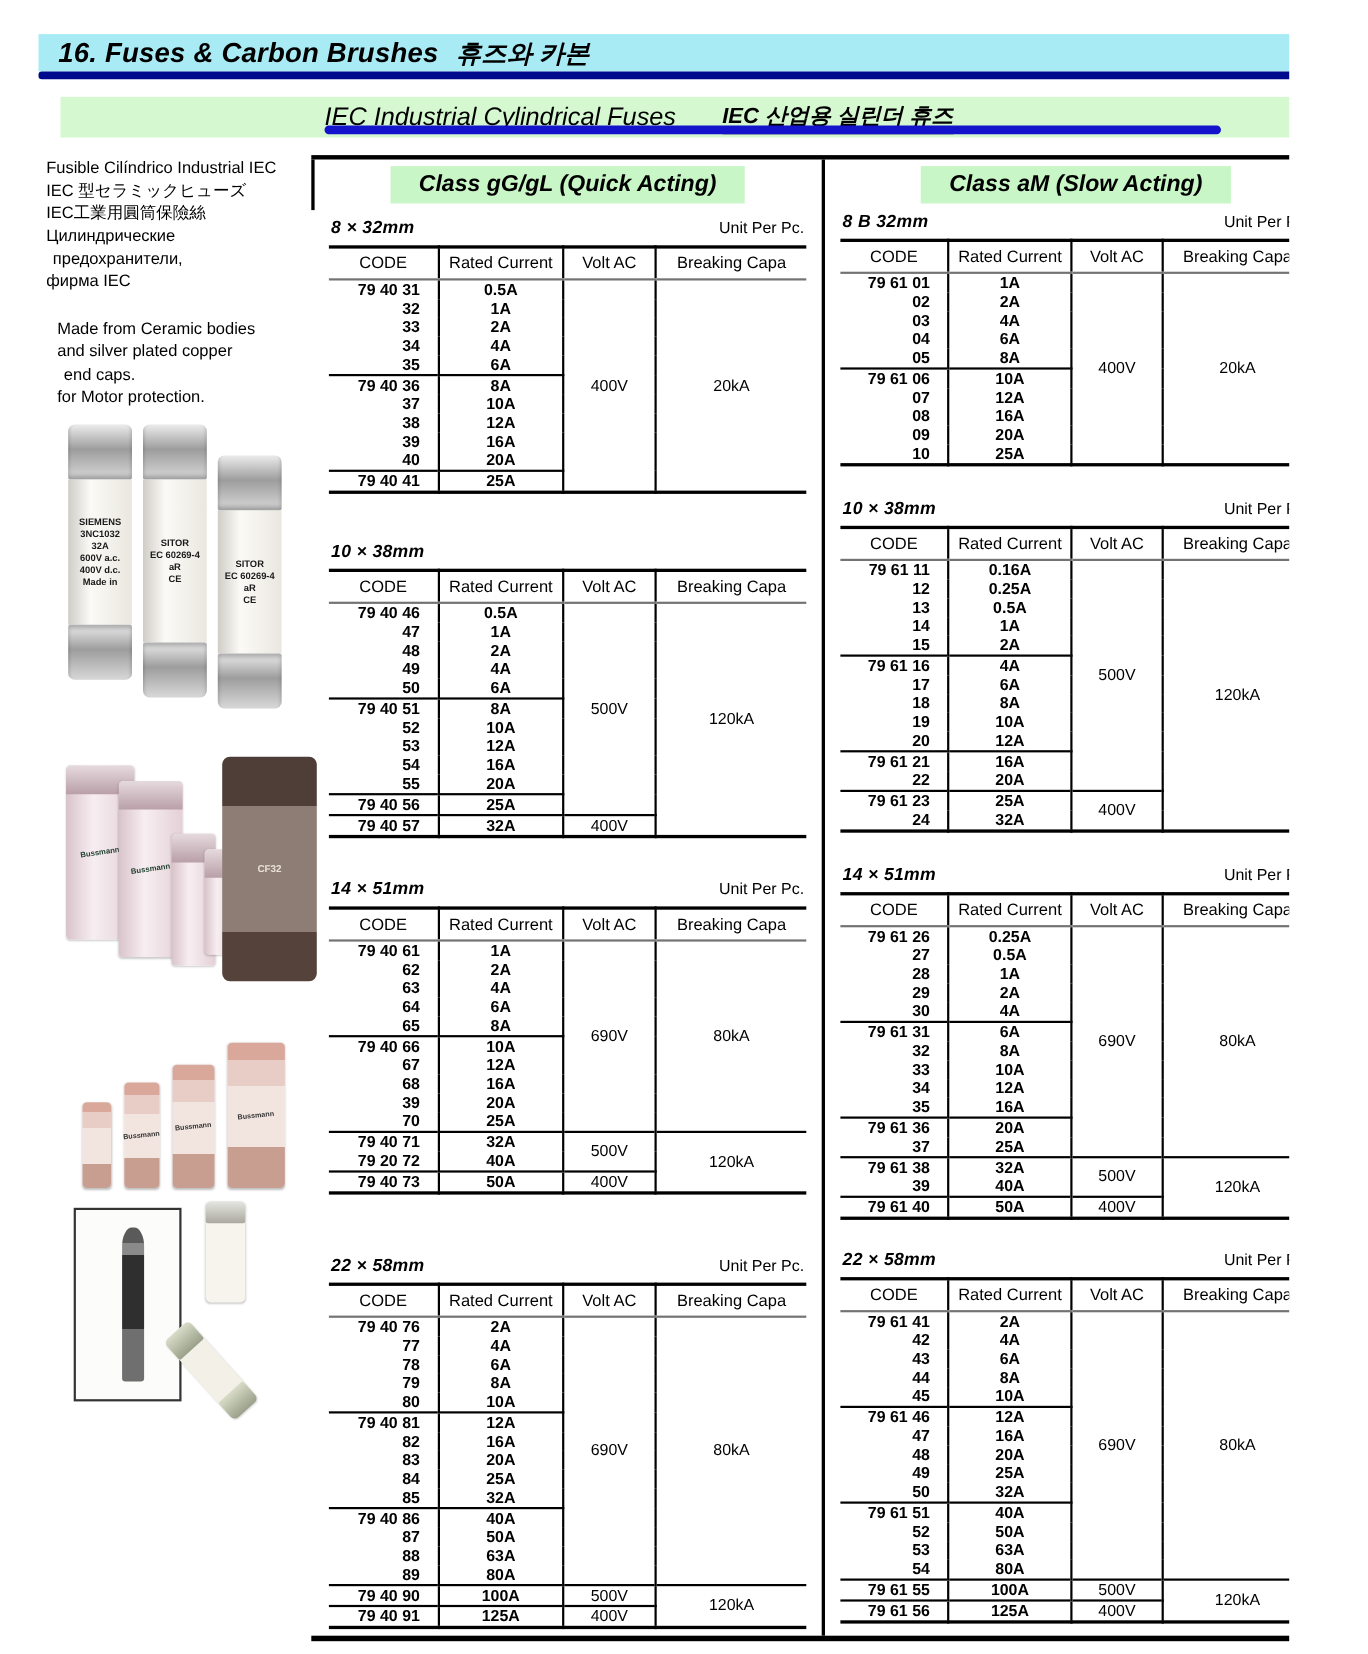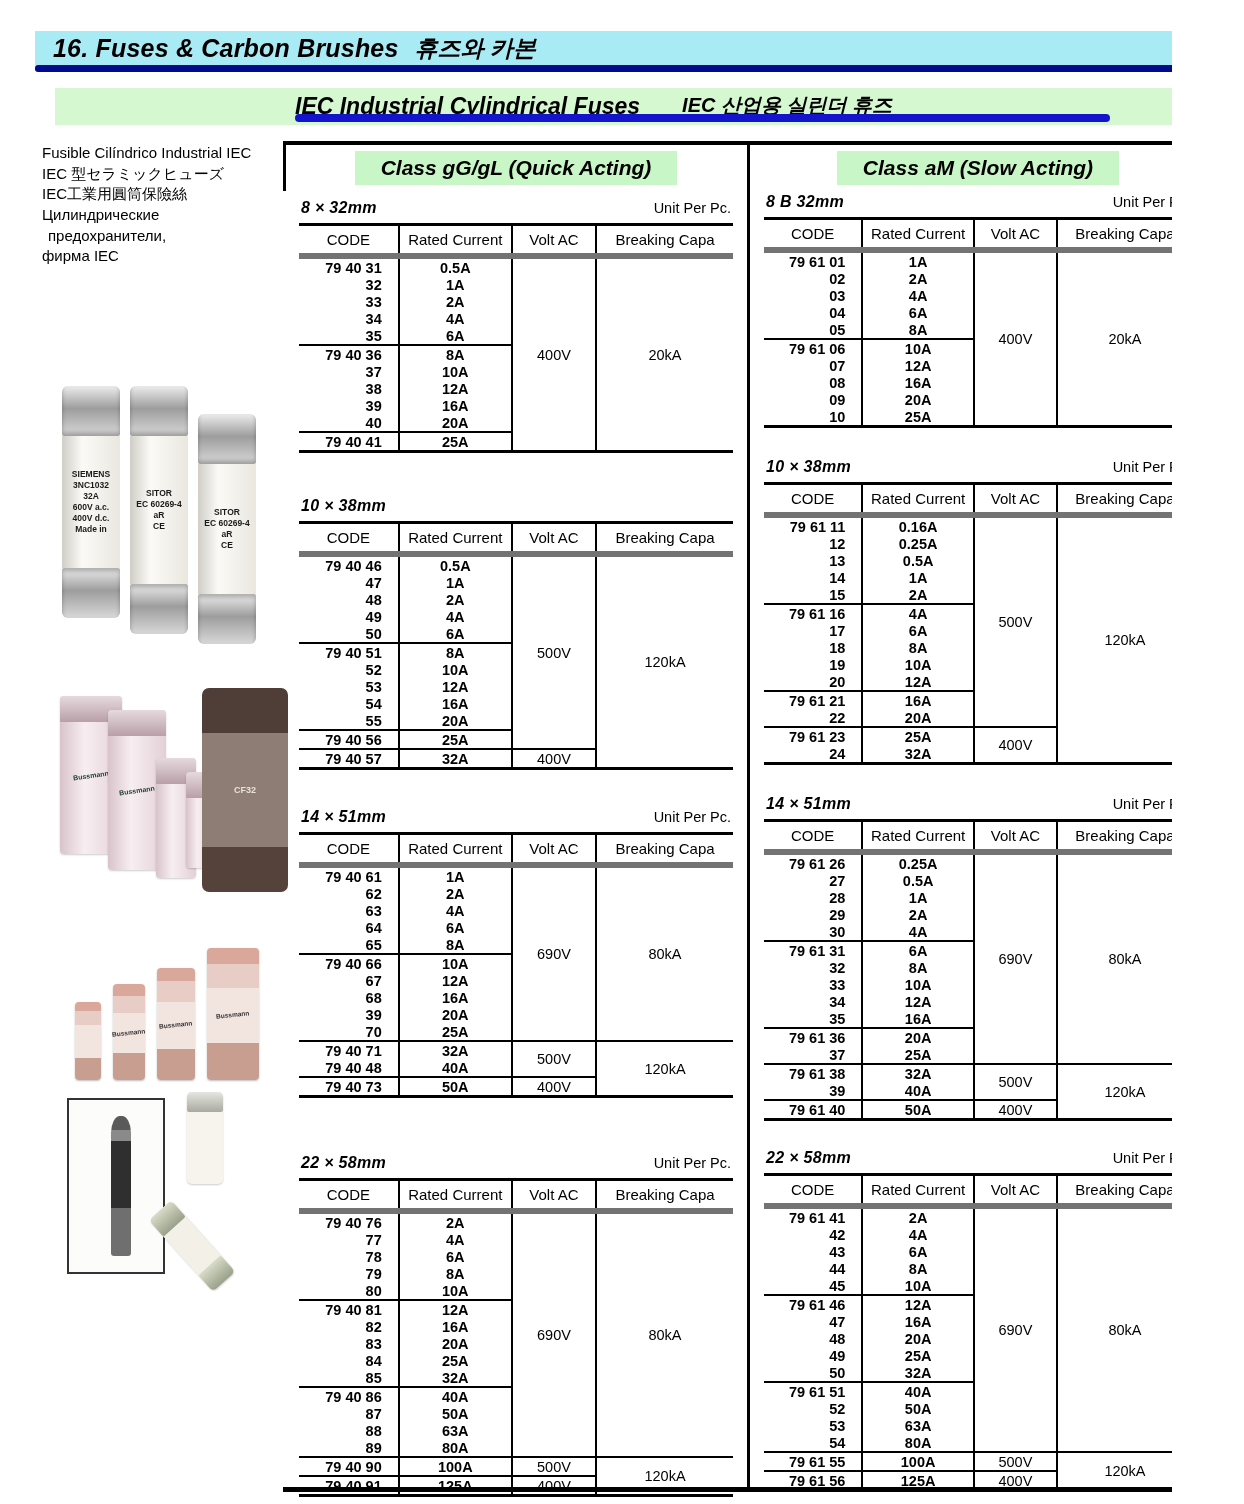--- a/index.html
+++ b/index.html
@@ -8,21 +8,21 @@
 
   
   .top-banner{position:absolute;left:35px;top:31px;width:1197px;height:34px;background:#a9ebf5;
               display:flex;align-items:center;padding-left:18px;box-sizing:border-box;}
   .top-banner .t-en{font-size:25px;font-weight:bold;font-style:italic;letter-spacing:.2px;}
   .top-banner .t-ko{font-size:23px;font-weight:bold;font-style:italic;margin-left:16px;}
   .navy-rule{position:absolute;left:35px;top:65px;width:1203px;height:7px;background:#000a8c;border-radius:3px;}
 
   .section-banner{position:absolute;left:55px;top:88px;width:1177px;height:37px;background:#d5f8d0;
                   display:flex;align-items:center;padding-left:240px;box-sizing:border-box;}
-  .section-banner .s-en{font-size:23px;font-weight:bold;font-style:italic;}
+  .section-banner .s-en{font-size:23px;font-weight:normal;font-style:italic;}
   .section-banner .s-ko{font-size:20px;font-weight:bold;font-style:italic;margin-left:42px;
                         border-bottom:2px solid #000;padding-bottom:1px;}
   .blue-underline{position:absolute;left:295px;top:114px;width:815px;height:8px;background:#1414cc;border-radius:4px;}
 
   
   .sidebar-text{position:absolute;left:42px;top:143px;width:245px;font-size:15px;line-height:1.38;}
   .sidebar-text .d{white-space:nowrap;}
   .sidebar-notes{position:absolute;left:52px;top:290px;width:240px;font-size:15px;line-height:1.35;}
 
   .photo{position:absolute;}
@@ -78,21 +78,21 @@
   .tcol-left  .thost > div:nth-of-type(2){margin-top:44px;}
   .tcol-left  .thost > div:nth-of-type(3){margin-top:38px;}
   .tcol-left  .thost > div:nth-of-type(4){margin-top:56px;}
   .tcol-right .thost > div:nth-of-type(1){margin-top:8px;}
   .tcol-right .thost > div:nth-of-type(2){margin-top:30px;}
   .tcol-right .thost > div:nth-of-type(3){margin-top:30px;}
   .tcol-right .thost > div:nth-of-type(4){margin-top:28px;}
 
   table.fuse-table{border-collapse:collapse;width:100%;table-layout:fixed;
                    border-top:3px solid #000;border-bottom:3px solid #000;}
-  table.fuse-table th{font-size:15px;font-weight:normal;padding:5px 2px;border-bottom:6px solid #737373;text-align:center;}
+  table.fuse-table th{font-size:15px;font-weight:normal;padding:5px 2px;border-bottom:2px solid #737373;text-align:center;}
   table.fuse-table td{height:17px;font-size:14.5px;padding:0 2px;vertical-align:middle;}
   table.fuse-table .c1,table.fuse-table .c2,table.fuse-table .c3{border-left:2px solid #000;}
   table.fuse-table td.code{text-align:right;padding-right:16px;font-weight:bold;}
   table.fuse-table td.cur{text-align:center;font-weight:bold;}
   table.fuse-table td.volt,table.fuse-table td.brk{text-align:center;}
   table.fuse-table td.gs{border-top:2px solid #000;}
 </style>
 </head>
 <body>
 
@@ -110,20 +110,26 @@
   </div>
   <div class="blue-underline"></div>
 
   <div class="sidebar-text">
     <div class="d">Fusible Cilíndrico Industrial IEC</div>
     <div class="d">IEC 型セラミックヒューズ</div>
     <div class="d">IEC工業用圓筒保險絲</div>
     <div class="d">Цилиндрические</div>
     <div class="d" style="padding-left:6px">предохранители,</div>
     <div class="d">фирма IEC</div>
+  </div>
+  <div class="sidebar-notes">
+    <div>Made from Ceramic bodies</div>
+    <div>and silver plated copper</div>
+    <div style="padding-left:6px">end caps.</div>
+    <div>for Motor protection.</div>
   </div>
 
   <div class="photo photo-a">
     <div class="fuse-lg">
       <div class="cap"></div>
       <div class="fbody" style="height:132px">
           <div class="lbl">SIEMENS
 3NC1032
 32A
 600V a.c.
@@ -389,21 +395,21 @@
                 <td class="c0 code">70</td>
                 <td class="c1 cur">25A</td>
               </tr>
               <tr>
                 <td class="c0 code gs">79 40 71</td>
                 <td class="c1 cur gs">32A</td>
                 <td class="c2 volt gs" rowspan="2">500V</td>
                 <td class="c3 brk gs" rowspan="3">120kA</td>
               </tr>
               <tr>
-                <td class="c0 code">79 40 48</td>
+                <td class="c0 code">79 20 72</td>
                 <td class="c1 cur">40A</td>
               </tr>
               <tr>
                 <td class="c0 code gs">79 40 73</td>
                 <td class="c1 cur gs">50A</td>
                 <td class="c2 volt gs" rowspan="1">400V</td>
               </tr>
             </tbody>
           </table>
           <div class="size-row">

